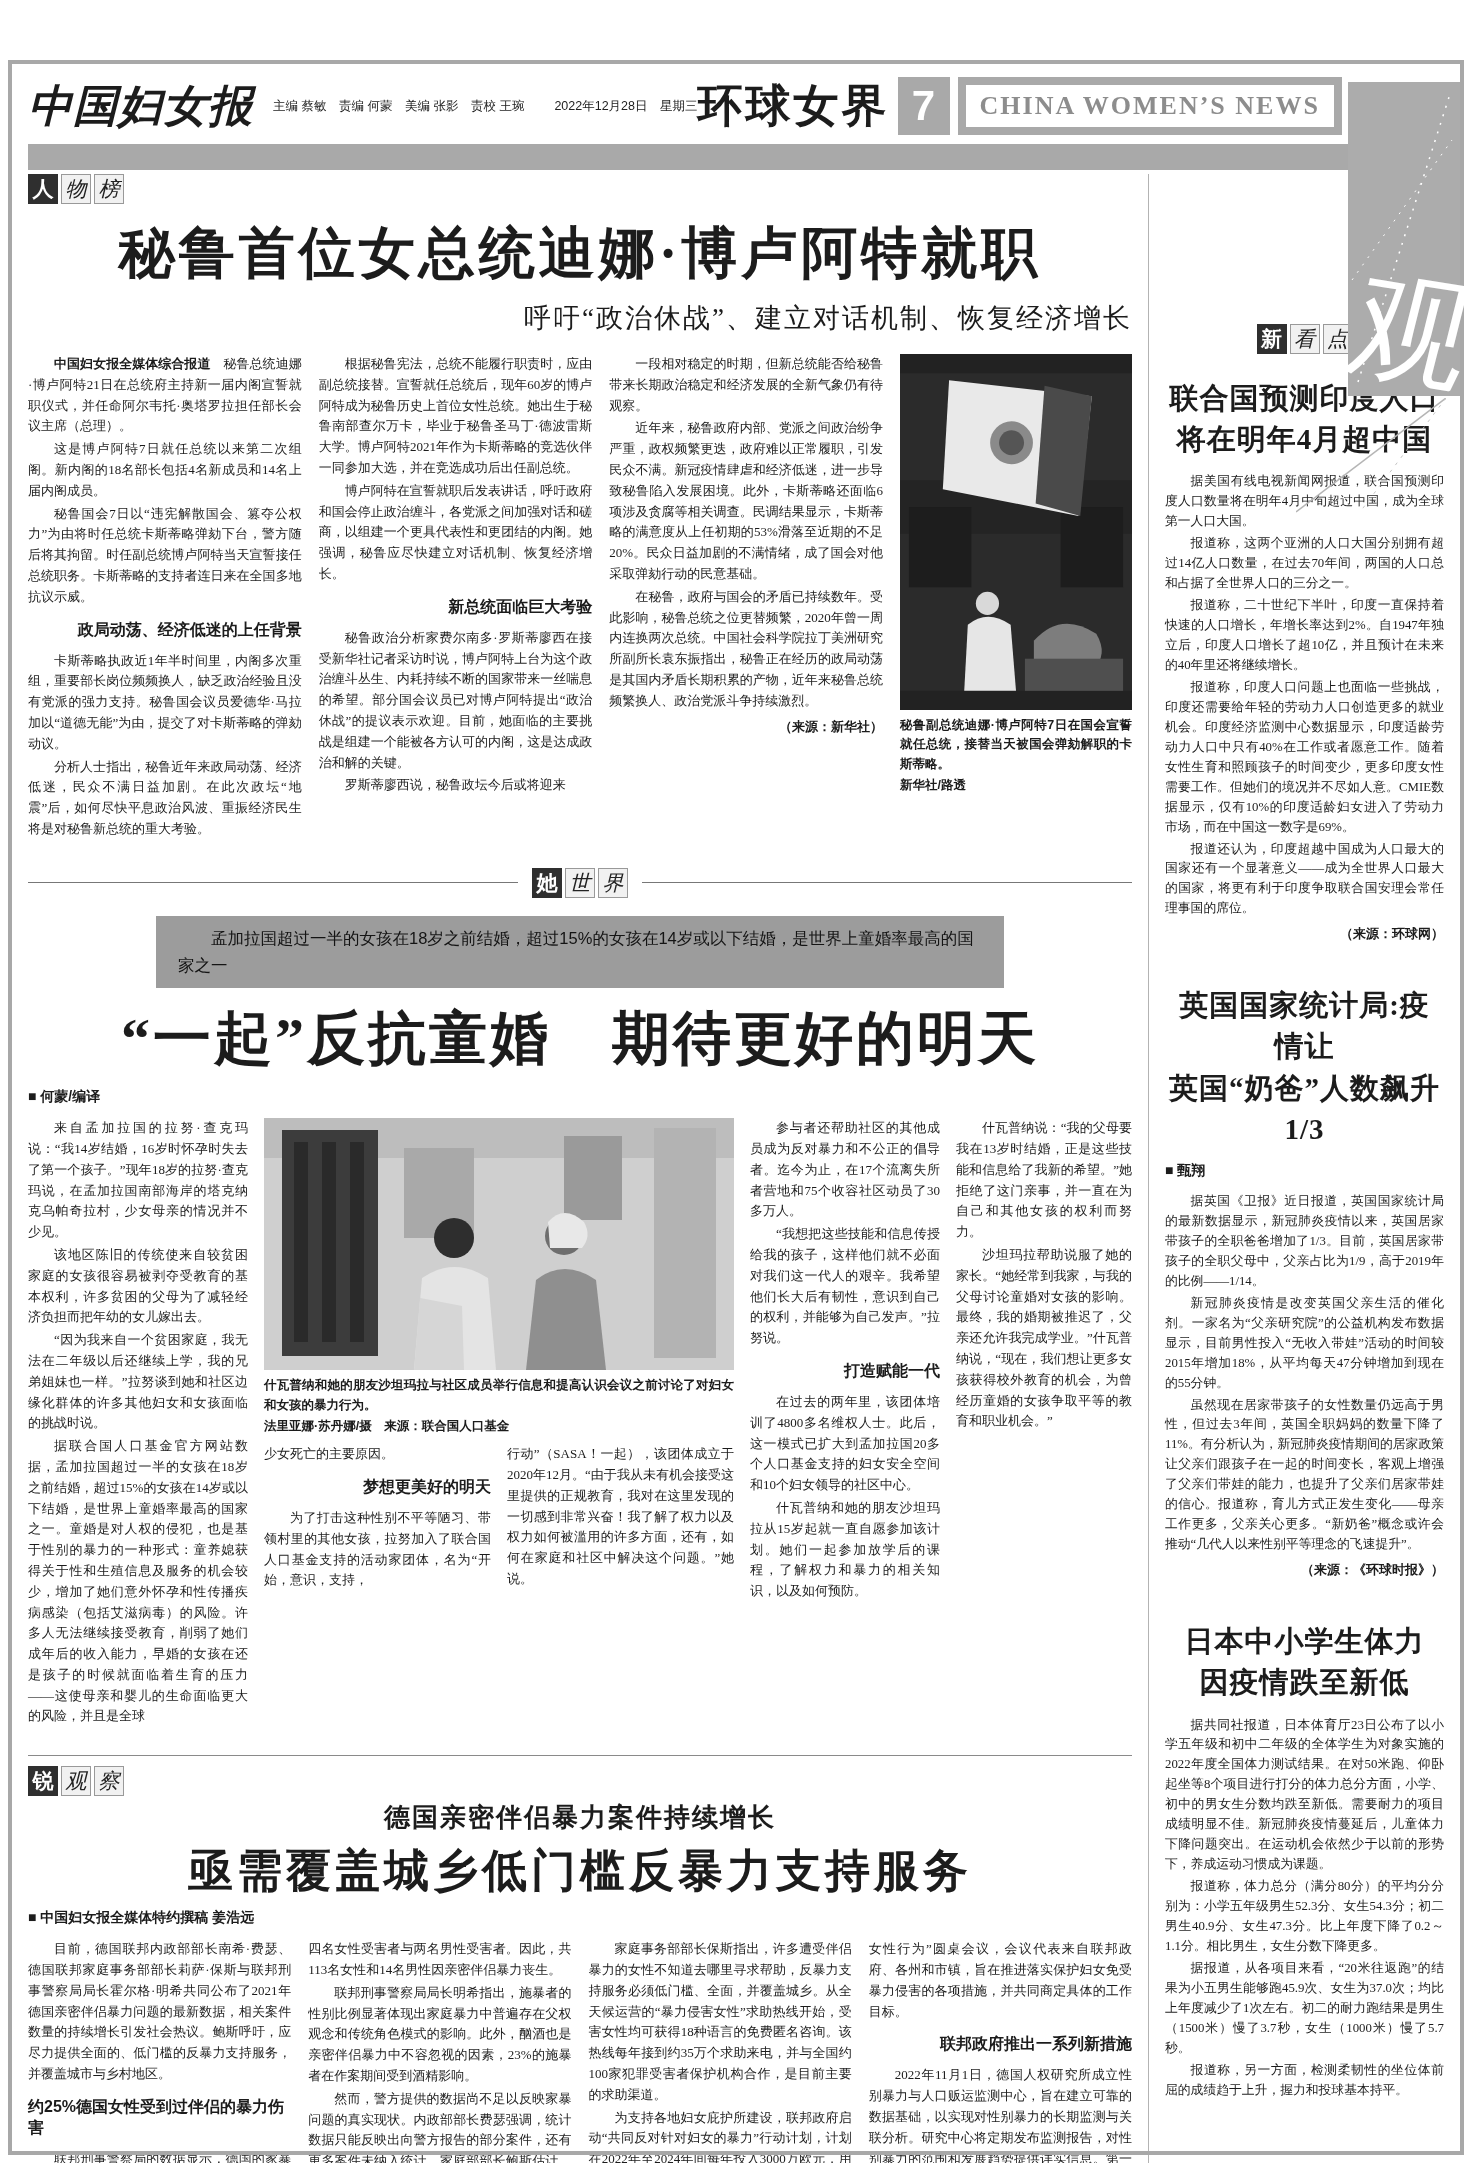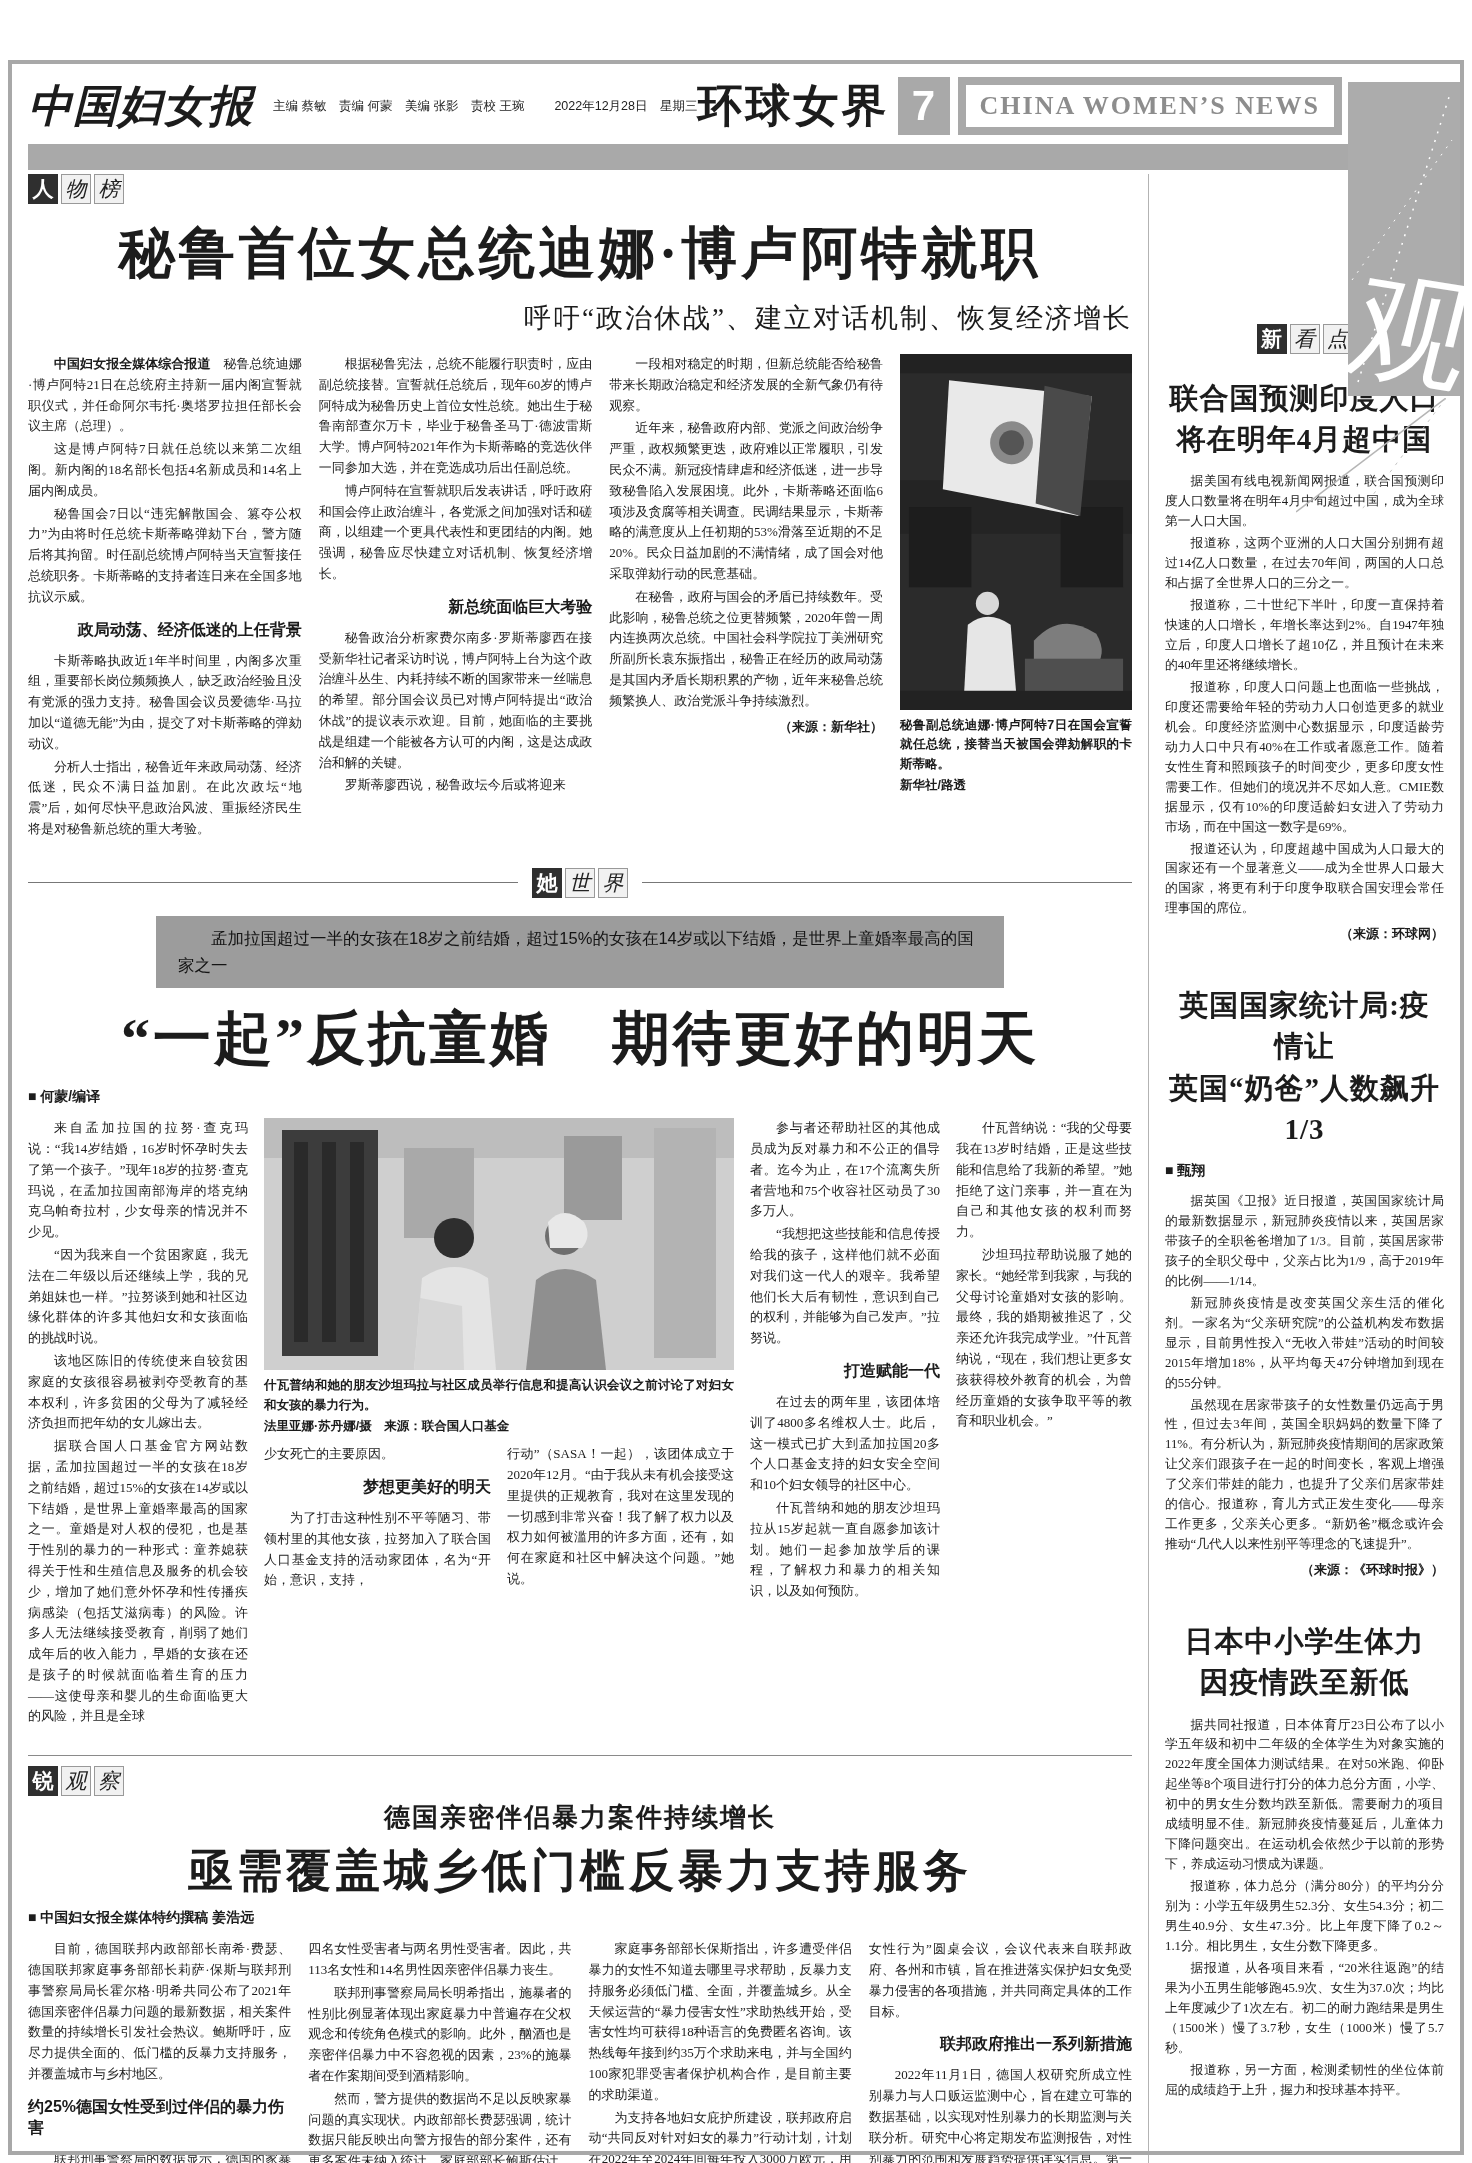--- a/index.html
+++ b/index.html
@@ -179,22 +179,22 @@
         </div>
 
         <section>
           <div class="leadbox">孟加拉国超过一半的女孩在18岁之前结婚，超过15%的女孩在14岁或以下结婚，是世界上童婚率最高的国家之一</div>
           <h1 class="h1-her">“一起”反抗童婚　期待更好的明天</h1>
           <div class="byline">■ 何蒙/编译</div>
 
           <div class="her-grid">
             <div class="her-c1">
               <p class="bp">来自孟加拉国的拉努·查克玛说：“我14岁结婚，16岁时怀孕时失去了第一个孩子。”现年18岁的拉努·查克玛说，在孟加拉国南部海岸的塔克纳克乌帕奇拉村，少女母亲的情况并不少见。</p>
+              <p class="bp">该地区陈旧的传统使来自较贫困家庭的女孩很容易被剥夺受教育的基本权利，许多贫困的父母为了减轻经济负担而把年幼的女儿嫁出去。</p>
               <p class="bp">“因为我来自一个贫困家庭，我无法在二年级以后还继续上学，我的兄弟姐妹也一样。”拉努谈到她和社区边缘化群体的许多其他妇女和女孩面临的挑战时说。</p>
-              <p class="bp">该地区陈旧的传统使来自较贫困家庭的女孩很容易被剥夺受教育的基本权利，许多贫困的父母为了减轻经济负担而把年幼的女儿嫁出去。</p>
               <p class="bp">据联合国人口基金官方网站数据，孟加拉国超过一半的女孩在18岁之前结婚，超过15%的女孩在14岁或以下结婚，是世界上童婚率最高的国家之一。童婚是对人权的侵犯，也是基于性别的暴力的一种形式：童养媳获得关于性和生殖信息及服务的机会较少，增加了她们意外怀孕和性传播疾病感染（包括艾滋病毒）的风险。许多人无法继续接受教育，削弱了她们成年后的收入能力，早婚的女孩在还是孩子的时候就面临着生育的压力——这使母亲和婴儿的生命面临更大的风险，并且是全球</p>
             </div>
             <div class="her-mid">
               <svg class="ph" width="470" height="252" viewBox="0 0 470 252">
                 <rect width="470" height="252" fill="#cfcfcf"></rect>
                 <rect x="0" y="0" width="470" height="40" fill="#bdbdbd"></rect>
                 <rect x="18" y="12" width="96" height="226" fill="#3c3c3c"></rect>
                 <rect x="30" y="24" width="14" height="200" fill="#2a2a2a"></rect>
                 <rect x="58" y="24" width="14" height="200" fill="#2a2a2a"></rect>
                 <rect x="86" y="24" width="14" height="200" fill="#2a2a2a"></rect>

